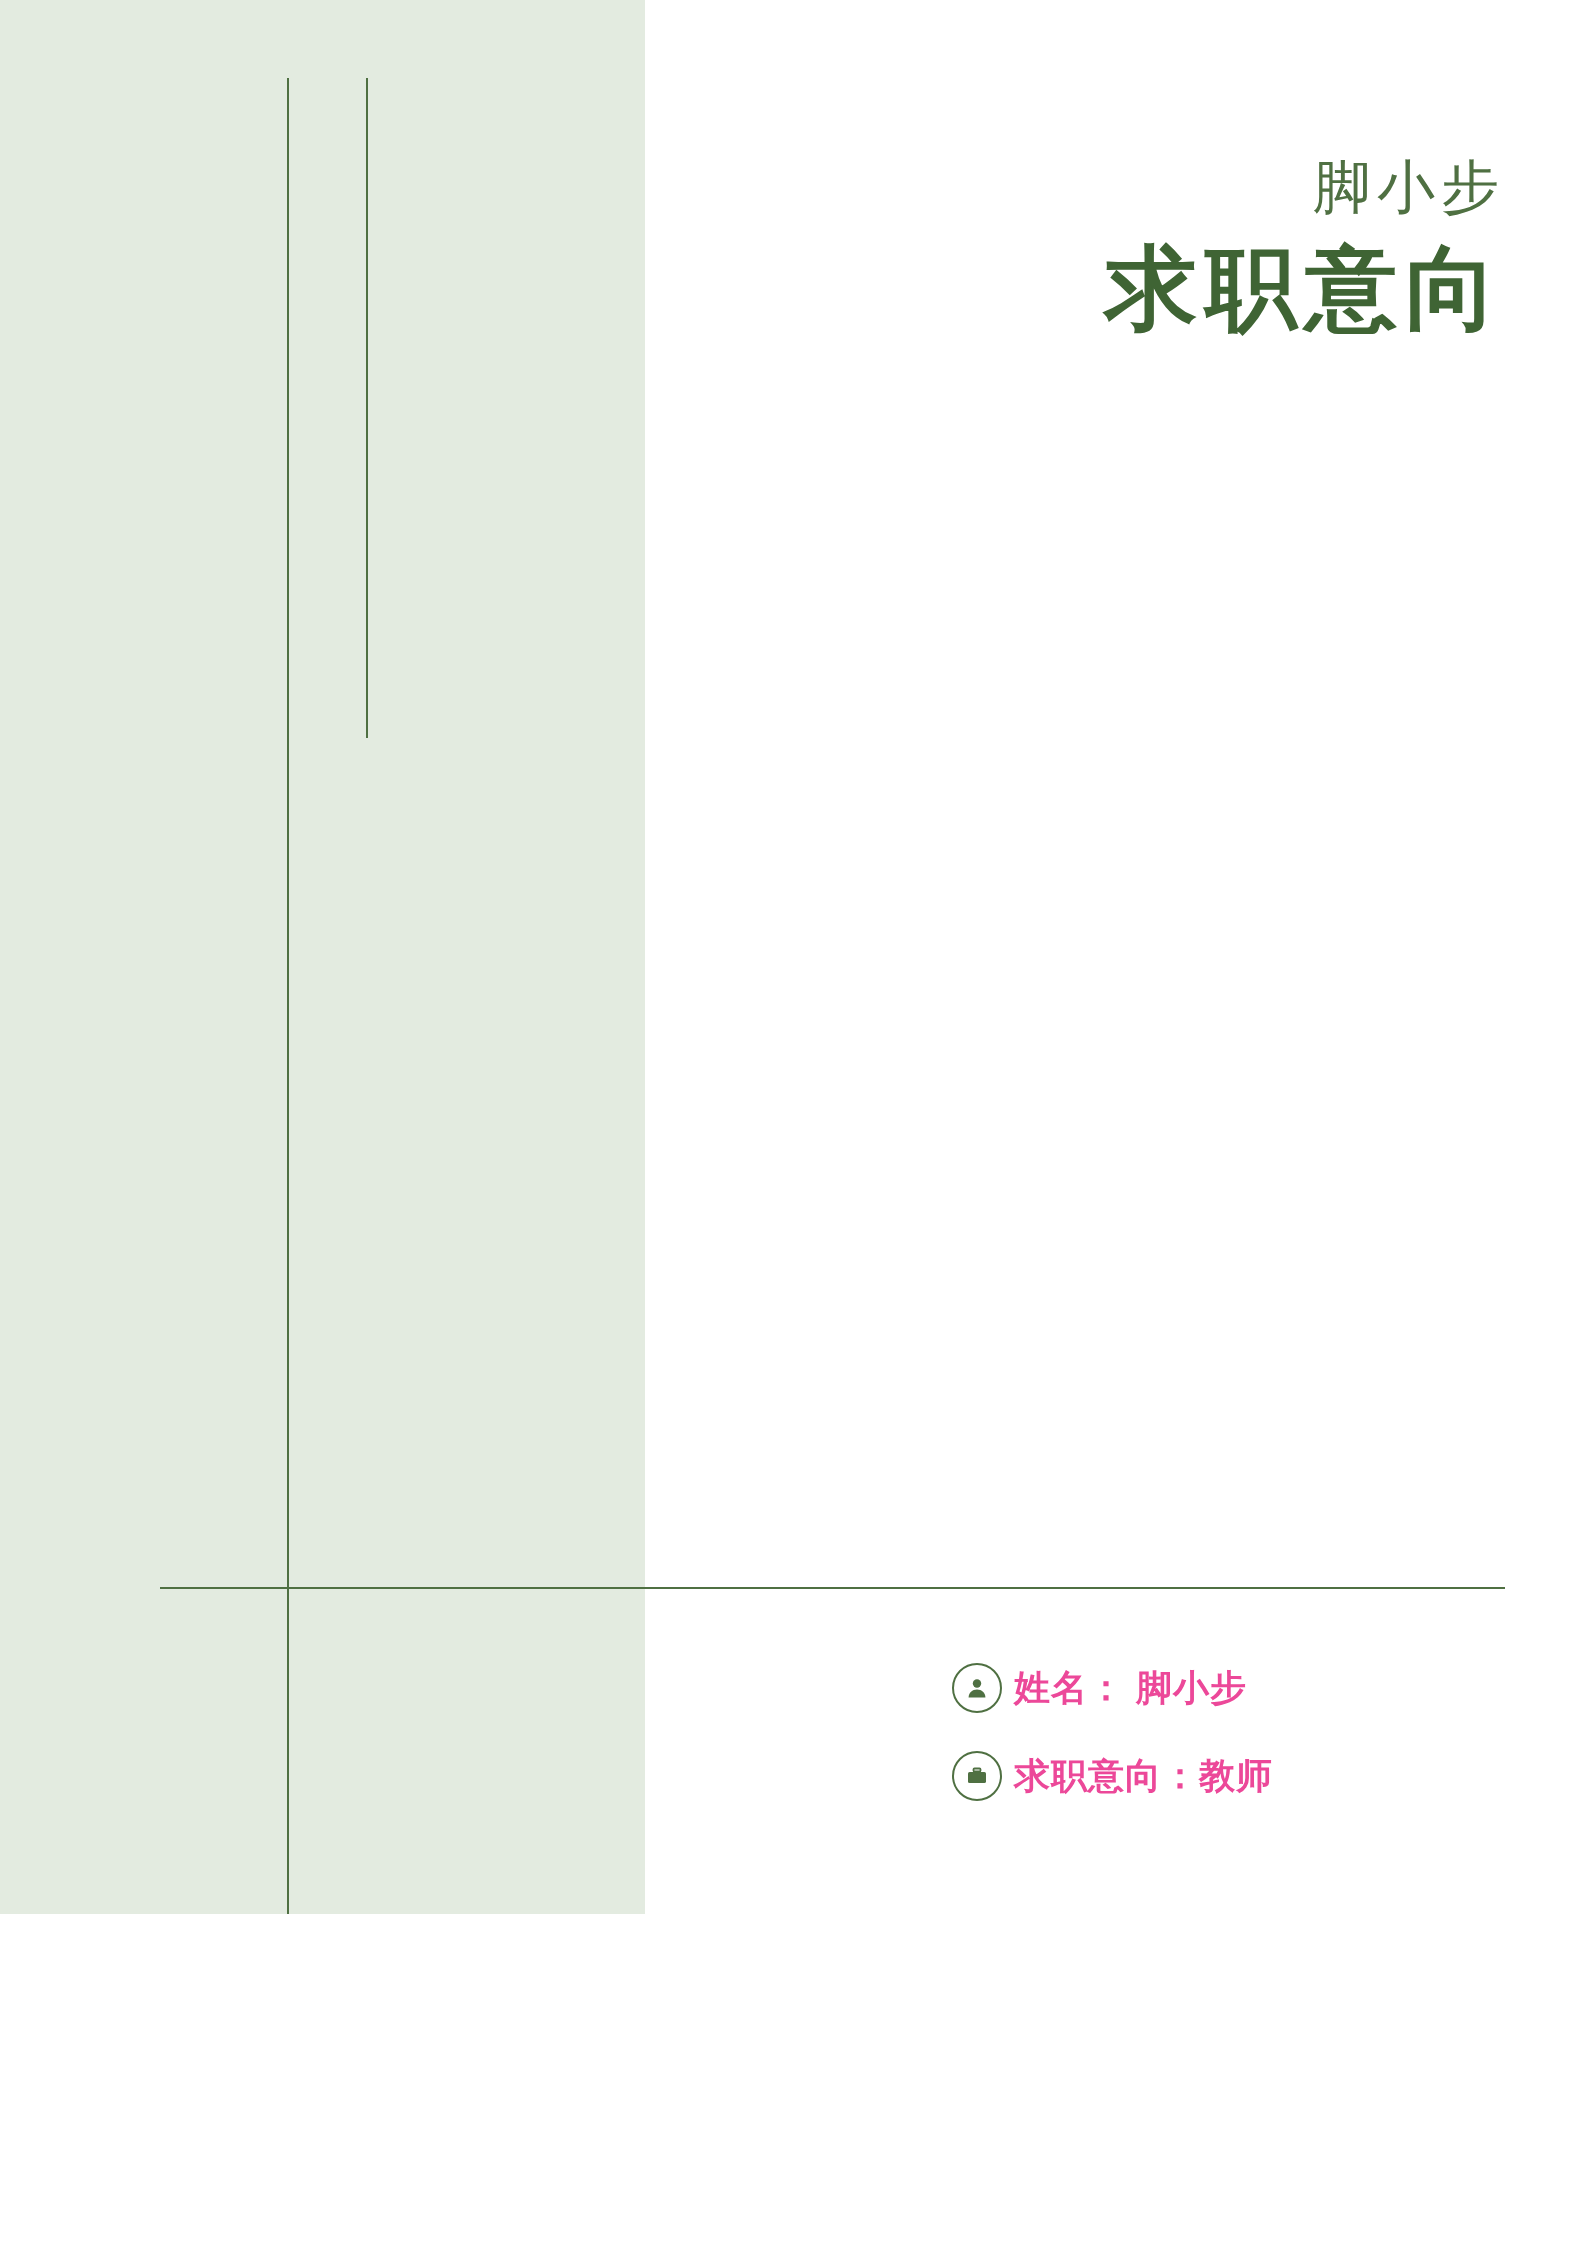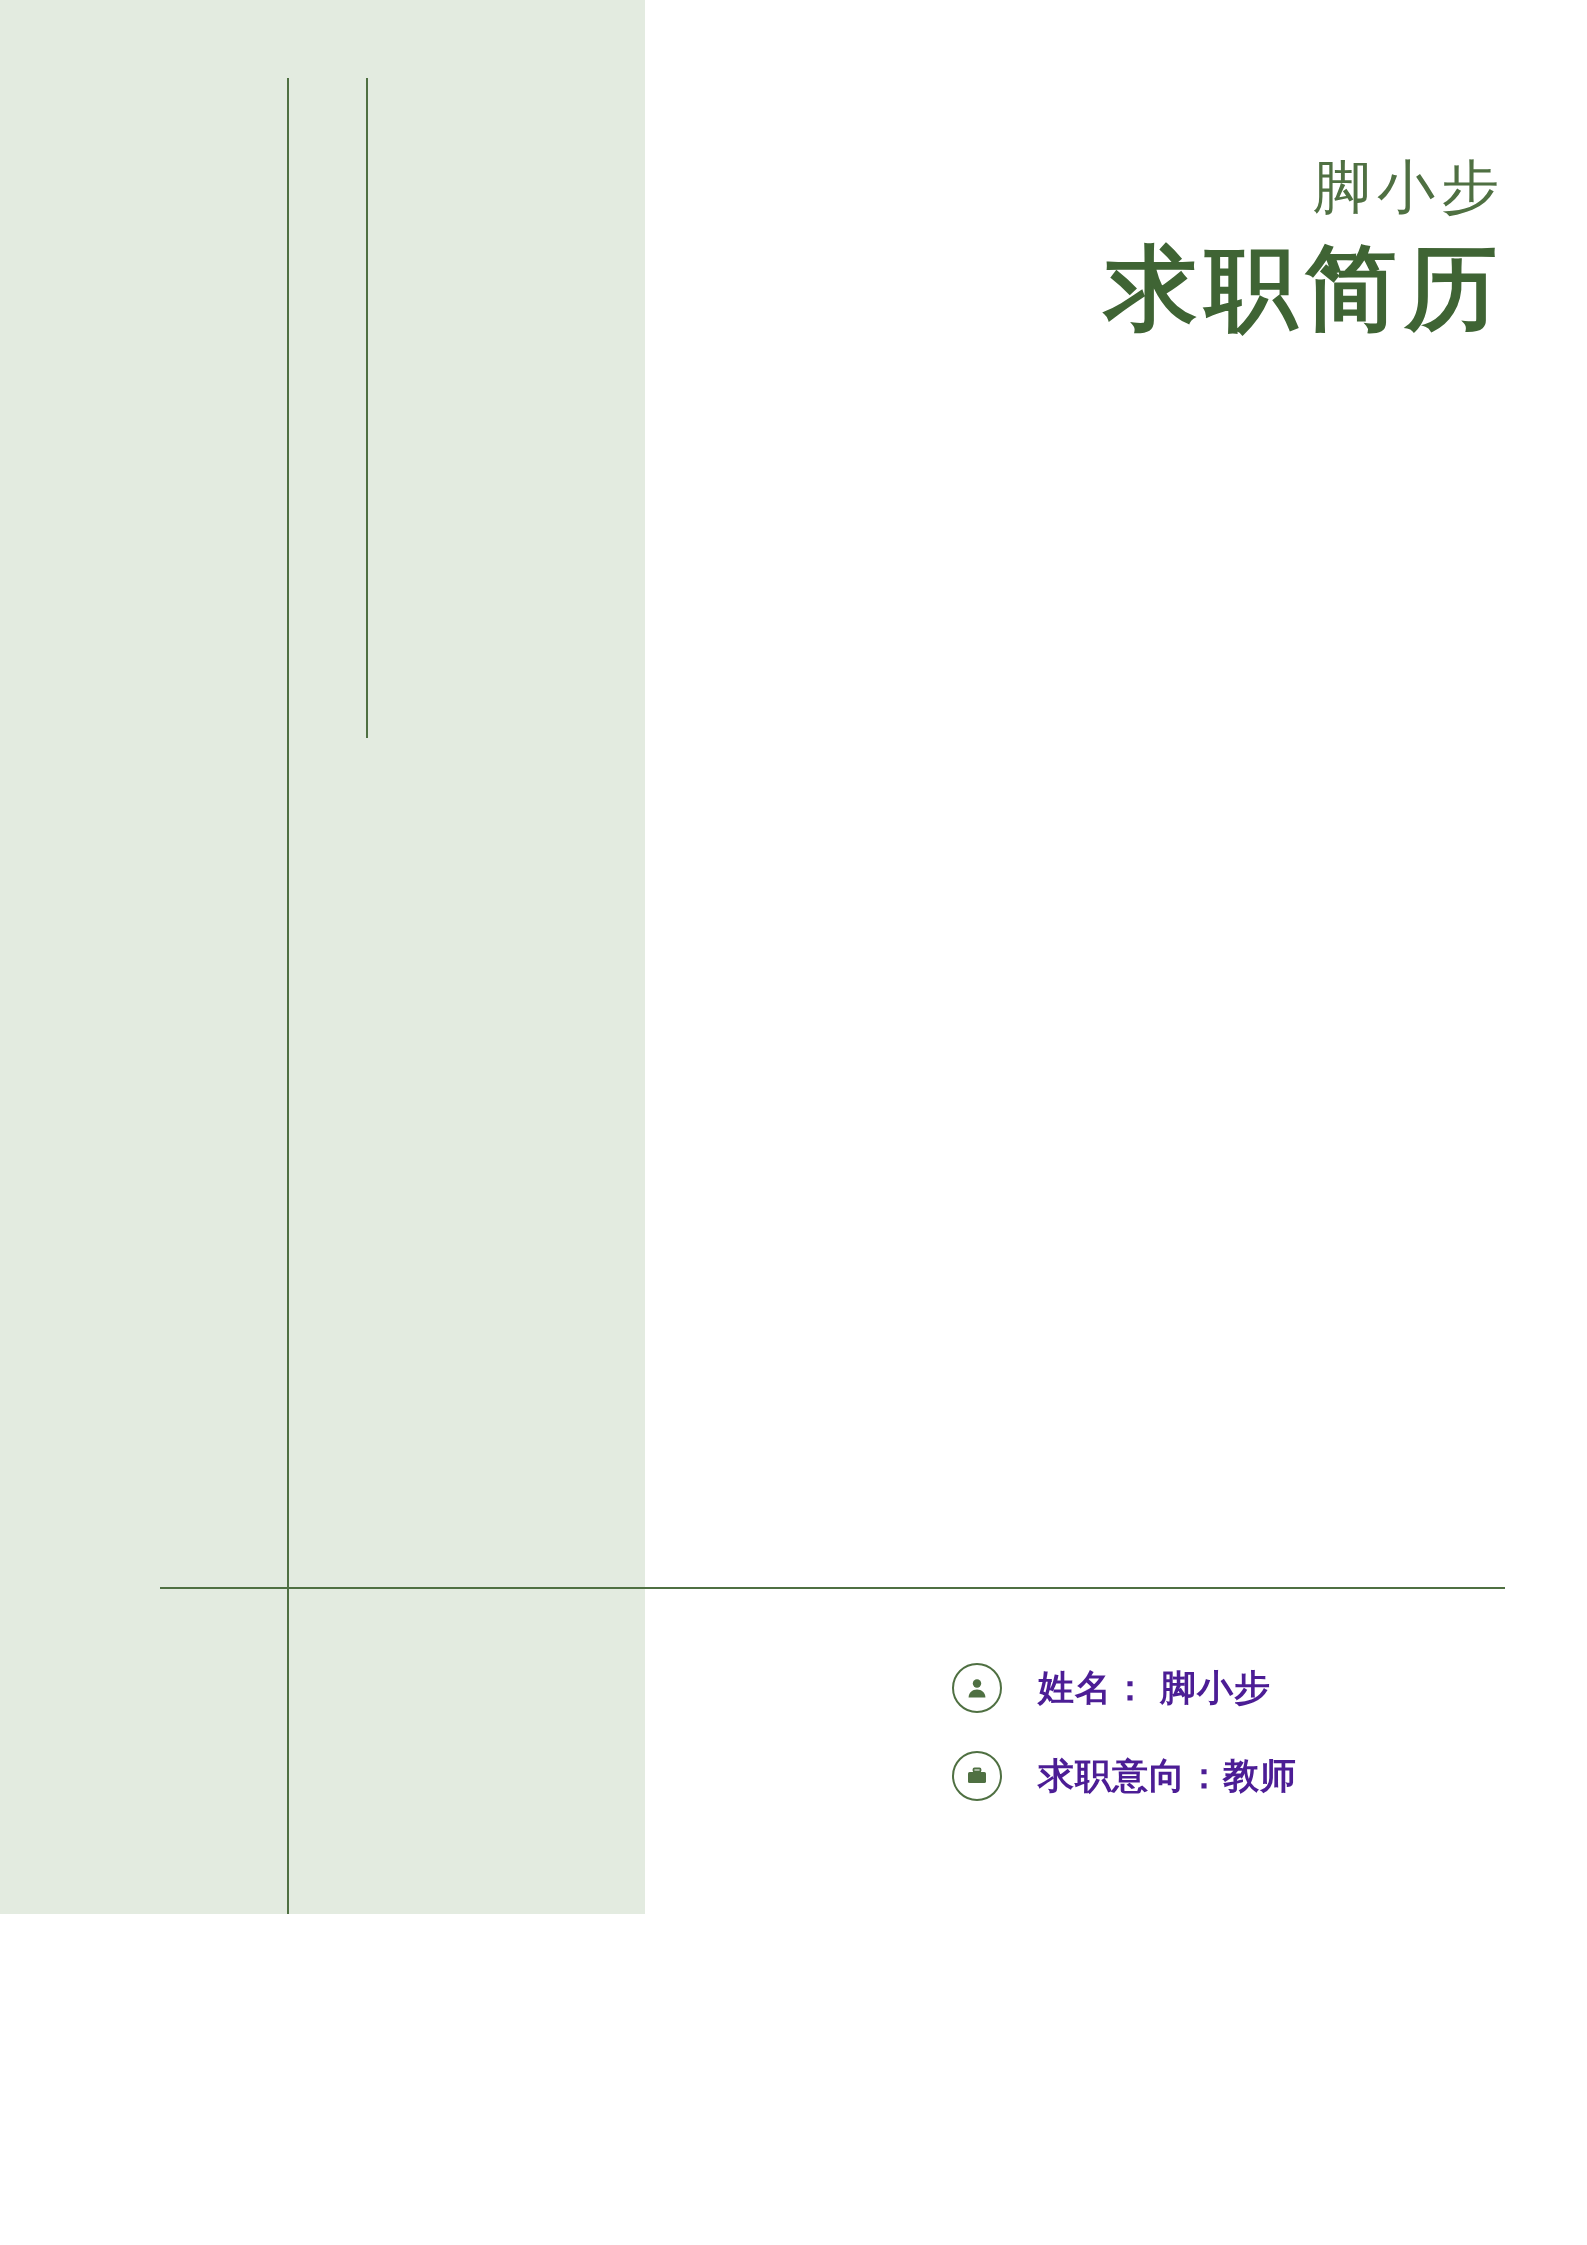--- a/index.html
+++ b/index.html
@@ -94,41 +94,41 @@
     display: flex;
     align-items: center;
     justify-content: center;
     flex: 0 0 auto;
     box-sizing: border-box;
   }
   .contact-icon svg {
     display: block;
   }
   .contact-text {
-    margin-left: 36px;
+    margin-left: 12px;
     font-size: 36px;
-    color: #4c1d95;
+    color: #ec4899;
     font-weight: 700;
     letter-spacing: 1px;
     white-space: nowrap;
   }
 </style>
 </head>
 <body>
 
 <div class="page">
 
   <div class="left-panel"></div>
   <div class="v-line-long"></div>
   <div class="v-line-short"></div>
   <div class="h-line"></div>
 
   <div class="title-block">
     <p class="subtitle">脚小步</p>
-    <p class="main-title">求职简历</p>
+    <p class="main-title">求职意向</p>
   </div>
 
   <div class="contact-list">
 
     <div class="contact-row">
       <span class="contact-icon">
         <svg width="26" height="26" viewBox="0 0 26 26" aria-hidden="true">
           <circle cx="13" cy="8.5" r="4.2" fill="#4f7042"></circle>
           <path d="M4.6 22.5c0-4.8 3.8-8 8.4-8s8.4 3.2 8.4 8z" fill="#4f7042"></path>
         </svg>

